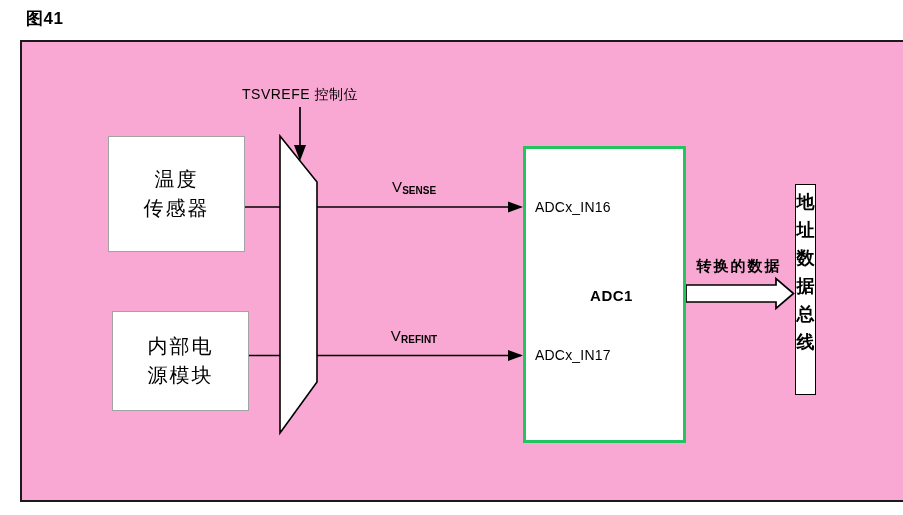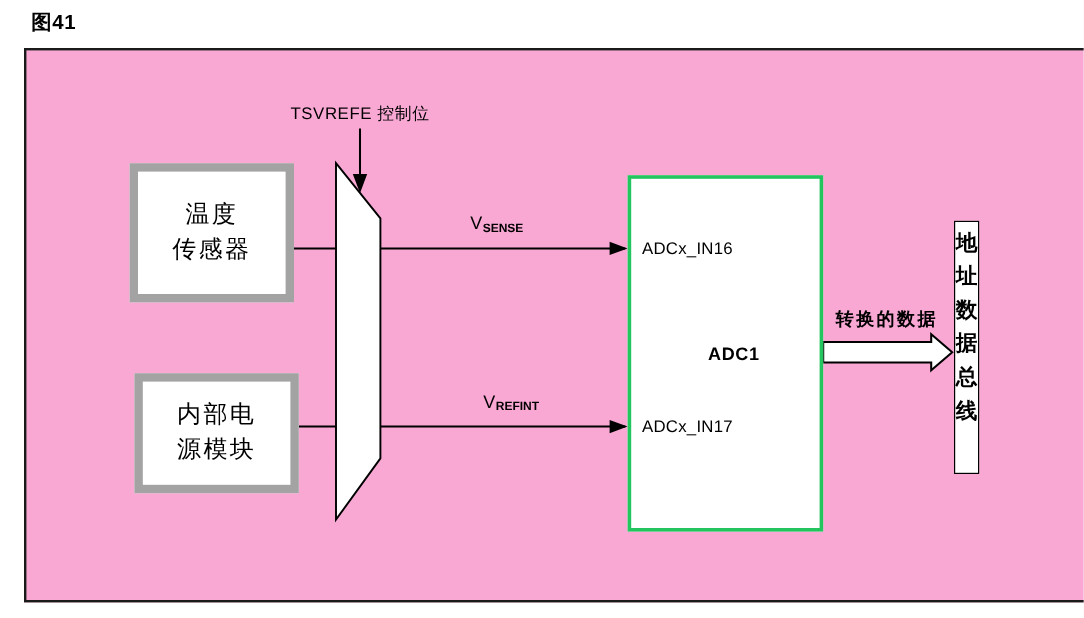--- a/index.html
+++ b/index.html
@@ -30,21 +30,21 @@
   .frame {
     position: absolute; left: 2px; top: 40px;
     width: 895px; height: 462px;
     border: 2px solid #1a1a1a;
     background: #f9a8d4;
   }
   .layer { position: absolute; left: 0; top: 0; width: 891px; height: 458px; }
 
   
   .box {
-    position: absolute; border: 7px solid #a3a3a3; background: #fff;
+    position: absolute; border: 1px solid #a3a3a3; background: #fff;
     display: flex; flex-direction: column;
     align-items: center; justify-content: center;
     font-family: "Liberation Serif", serif;
     font-size: 20px; line-height: 29px; letter-spacing: 2px;
     text-align: center;
   }
   .temp-box  { left: 86px;  top: 94px;  width: 137px; height: 116px; }
   .power-box { left: 90px;  top: 269px; width: 137px; height: 100px; }
 
   .adc-box {
@@ -84,21 +84,21 @@
     font-size: 14px; letter-spacing: 0.5px;
     font-family: "Liberation Sans", "Liberation Serif", serif;
   }
   .sig-label {
     transform: translateX(-50%);
     font-size: 15px; letter-spacing: 0.3px;
     font-family: "Liberation Sans", sans-serif;
   }
   .sig-label sub { font-size: 10px; font-weight: bold; vertical-align: -2px; }
   .vsense-label  { left: 392px; top: 136px; }
-  .vrefint-label { left: 404px; top: 285px; }
+  .vrefint-label { left: 392px; top: 285px; }
   .out-label {
     left: 661px; top: 215px; width: 112px;
     text-align: center;
     font-family: "Liberation Serif", serif;
     font-size: 15px; font-weight: 600; letter-spacing: 2px;
   }
 </style>
 </head>
 <body>
 

